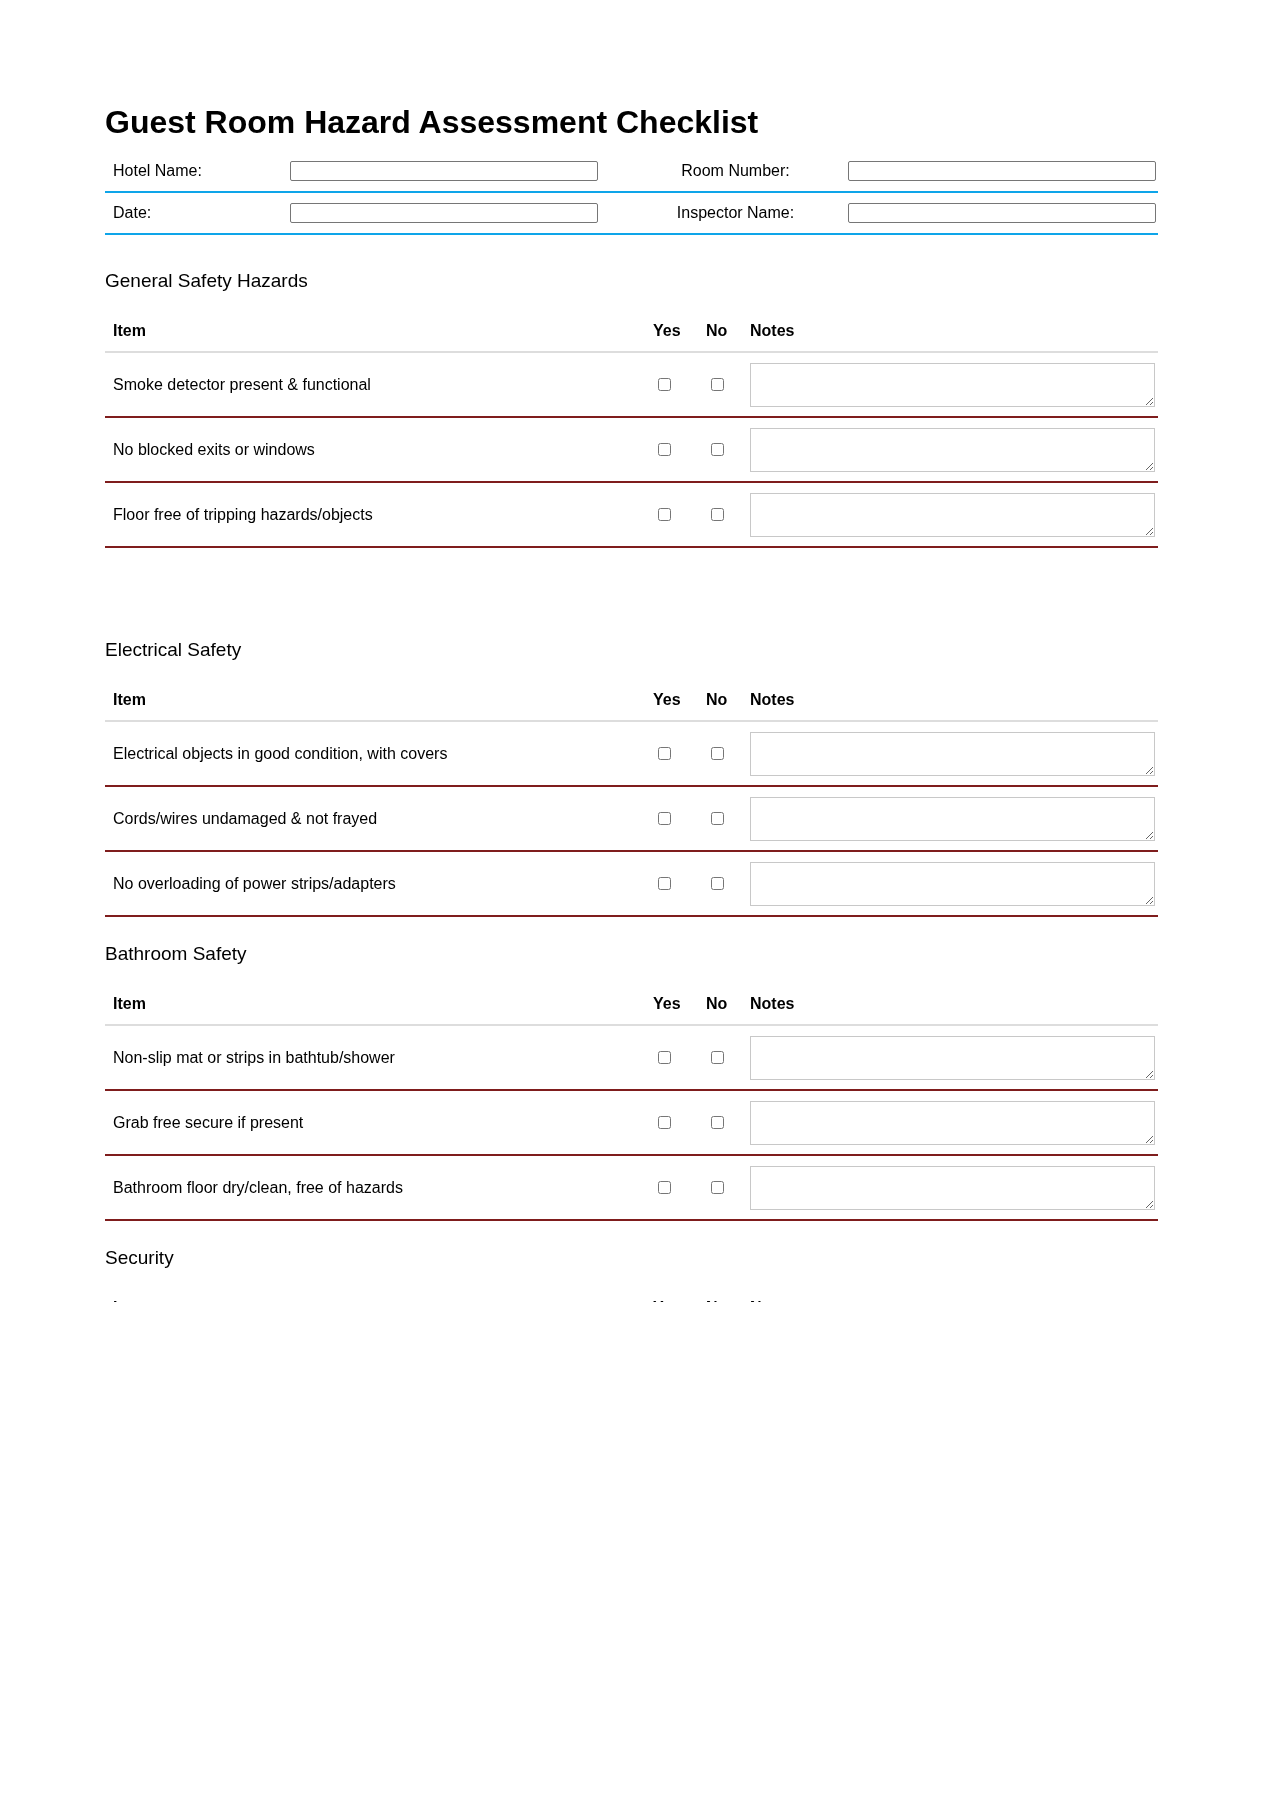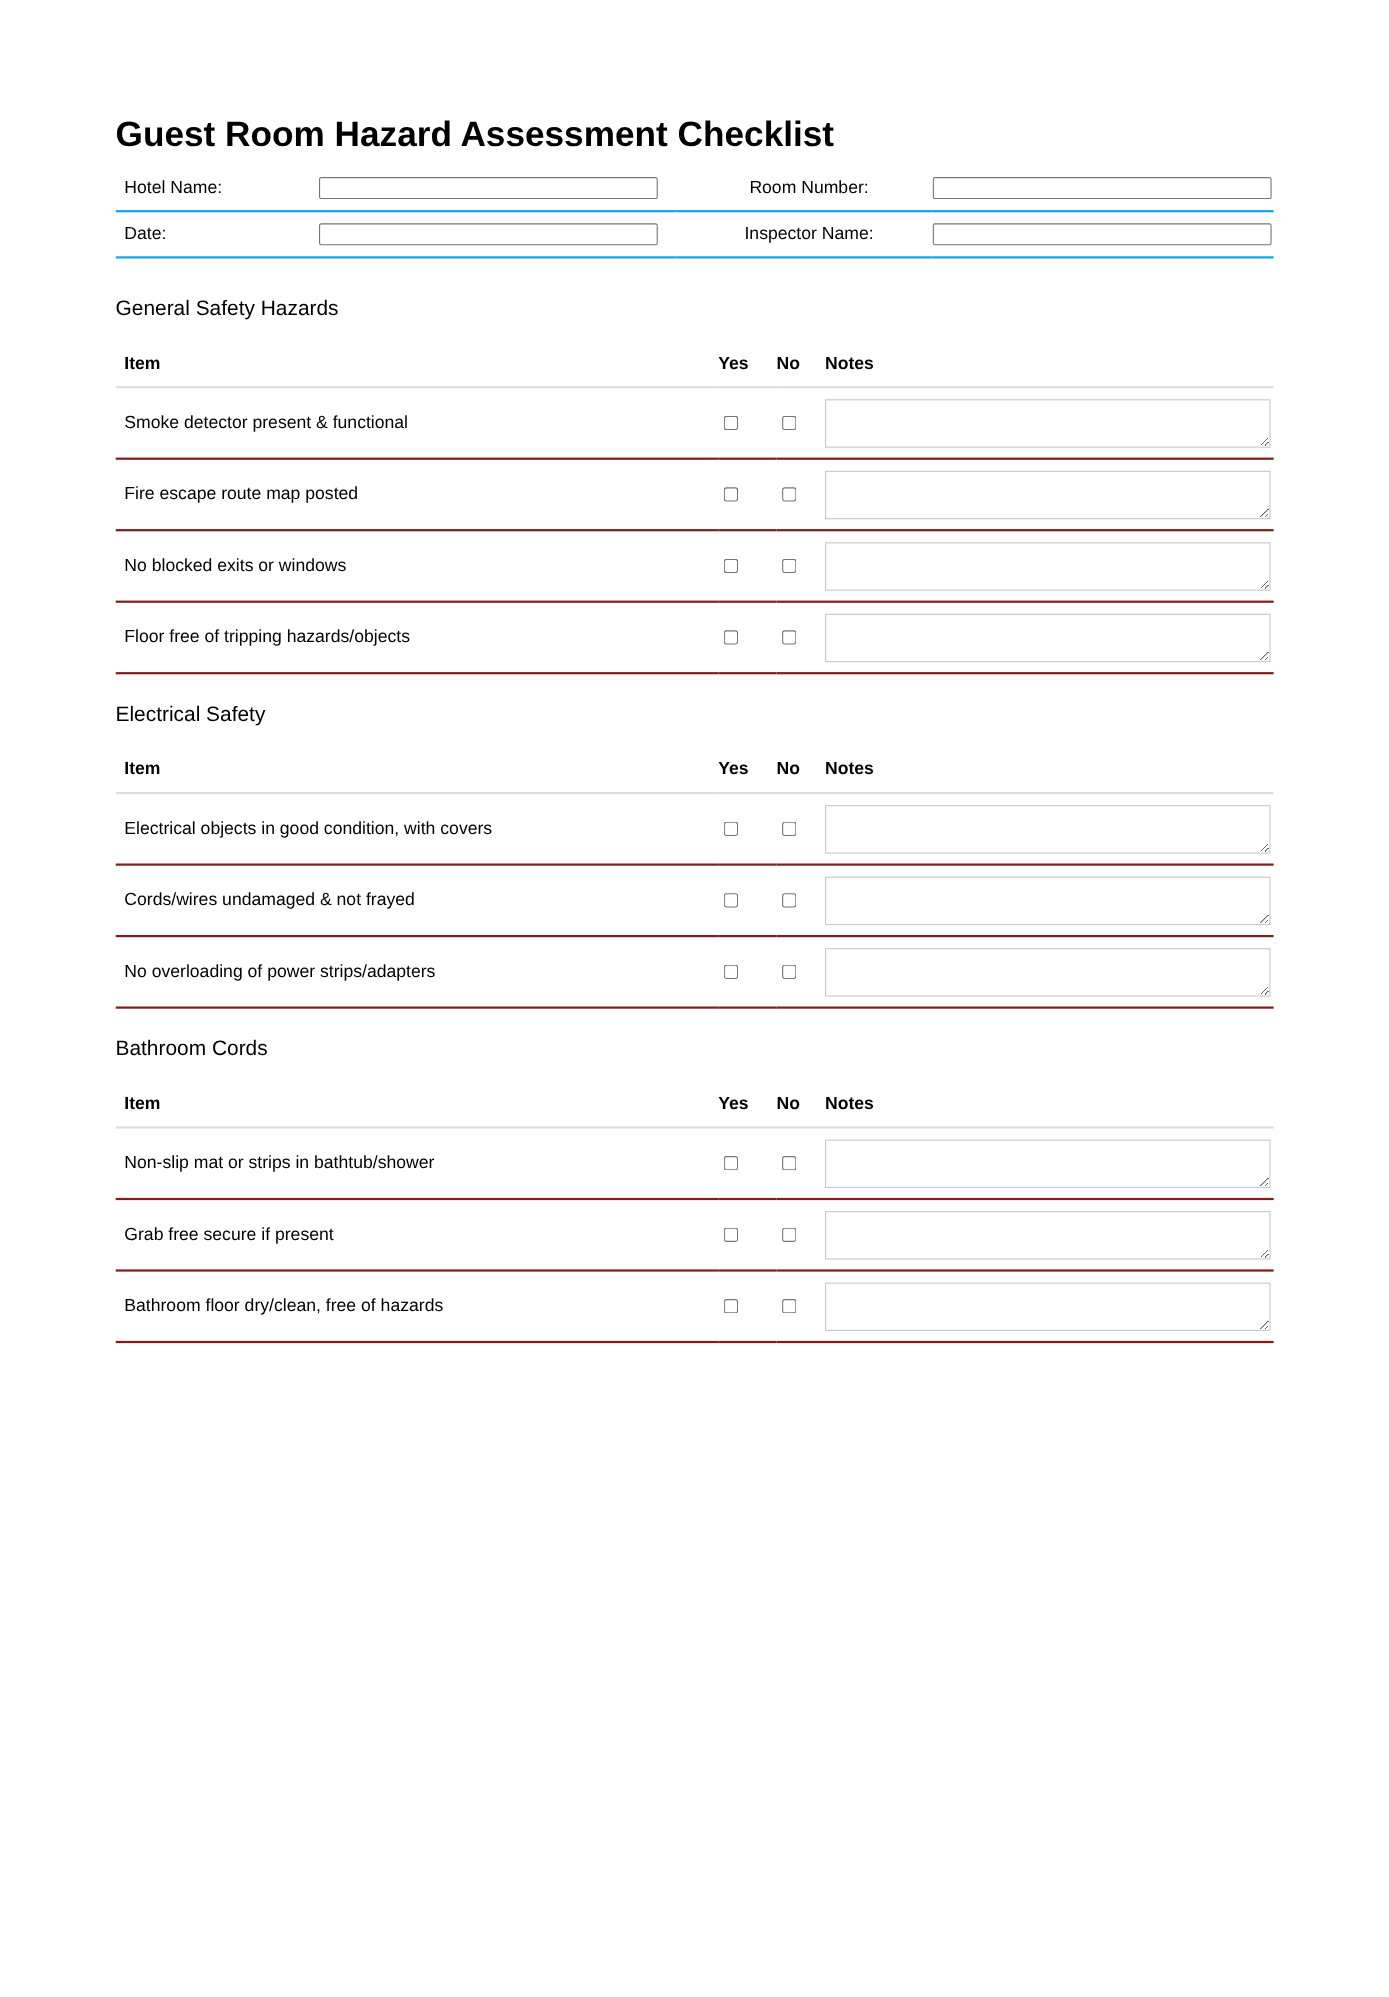--- a/index.html
+++ b/index.html
@@ -159,32 +159,20 @@
               <input type="checkbox" class="cb" style="">
             </td>
         <td>
               <input type="checkbox" class="cb" style="">
             </td>
         <td>
               <textarea class="notes-area" style=""></textarea>
             </td>
       </tr>
       <tr>
-        <td class="col-item">Fire escape route map posted</td>
-        <td>
-              <input type="checkbox" class="cb" style="">
-            </td>
-        <td>
-              <input type="checkbox" class="cb" style="">
-            </td>
-        <td>
-              <textarea class="notes-area" style=""></textarea>
-            </td>
-      </tr>
-      <tr>
         <td class="col-item">No blocked exits or windows</td>
         <td>
               <input type="checkbox" class="cb" style="">
             </td>
         <td>
               <input type="checkbox" class="cb" style="">
             </td>
         <td>
               <textarea class="notes-area" style=""></textarea>
             </td>
@@ -249,21 +237,21 @@
             </td>
         <td>
               <textarea class="notes-area" style=""></textarea>
             </td>
       </tr>
     </tbody>
       </table>
   </div>
 
   <div class="section" style="top: 942px;">
-    <h2 class="section-title">Bathroom Cords</h2>
+    <h2 class="section-title">Bathroom Safety</h2>
     <table class="check-table">
       <tbody>
           <tr>
         <th class="col-item">Item</th>
         <th class="col-yes">Yes</th>
         <th class="col-no">No</th>
         <th class="col-notes">Notes</th>
       </tr>
       <tr>
         <td class="col-item">Non-slip mat or strips in bathtub/shower</td>
@@ -298,14 +286,27 @@
               <input type="checkbox" class="cb" style="">
             </td>
         <td>
               <textarea class="notes-area" style=""></textarea>
             </td>
       </tr>
     </tbody>
       </table>
   </div>
 
+  <div class="section" style="top: 1246px;">
+    <h2 class="section-title">Security</h2>
+    <table class="check-table">
+      <tbody>
+          <tr>
+        <th class="col-item">Item</th>
+        <th class="col-yes">Yes</th>
+        <th class="col-no">No</th>
+        <th class="col-notes">Notes</th>
+      </tr>
+    </tbody>
+      </table>
+  </div>
 
 </div>
 
 </body></html>

